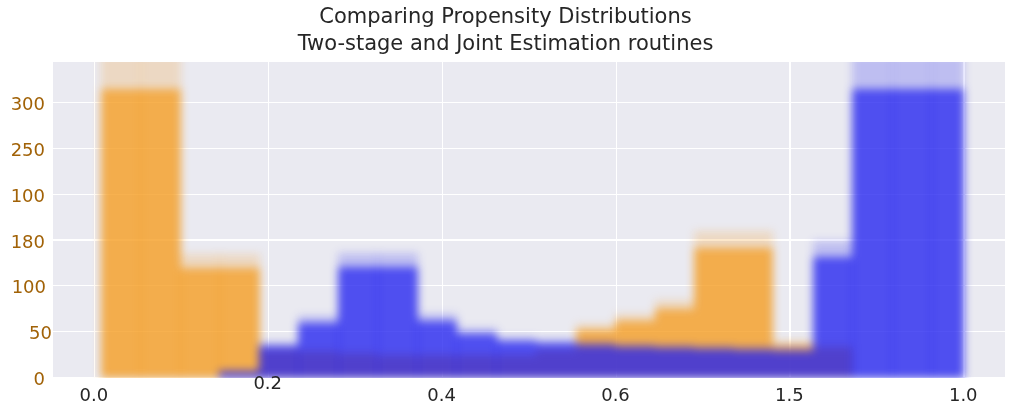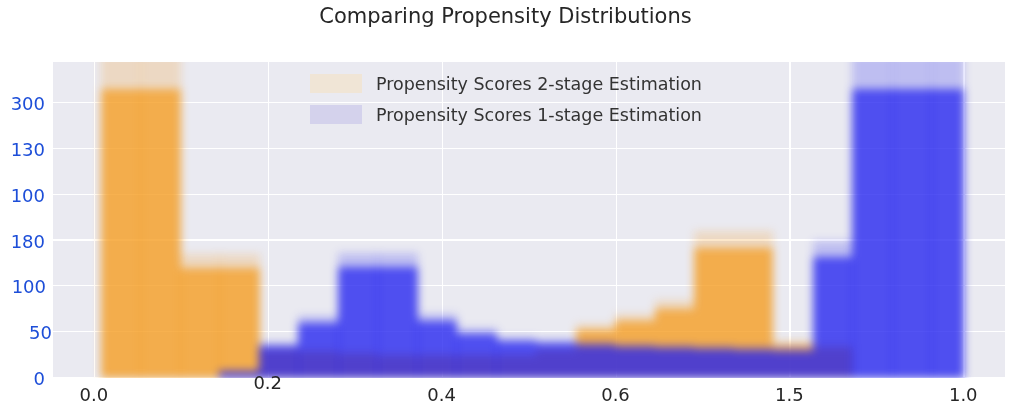--- a/index.html
+++ b/index.html
@@ -46,30 +46,31 @@
   #legend{
     position:absolute;left:310px;top:68px;
     padding:0;
   }
   .legend-row{display:flex;align-items:center;height:31px;}
   .legend-swatch{width:52px;height:19px;margin-right:14px;display:block;}
   .sw-orange{background:#f0e5d6;}
   .sw-blue{background:#d4d2ec;}
   .legend-label{font-size:17.5px;color:#333333;white-space:nowrap;}
   #ytick-wrap{position:absolute;left:0;top:0;width:1011px;height:411px;}
-  .ytick-abs{position:absolute;width:44px;text-align:right;font-size:18px;color:#1d4ed8;transform:translateY(-50%);}
+  .ytick-abs{position:absolute;width:44px;text-align:right;font-size:18px;color:#a16207;transform:translateY(-50%);}
   .xtick-abs{position:absolute;font-size:18px;color:#262626;transform:translateX(-50%);}
 </style>
 </head>
 <body>
 
 <div id="figure">
 
   <div id="title-block">
     <span class="tline">Comparing Propensity Distributions</span>
+    <span class="tline">Two-stage and Joint Estimation routines</span>
   </div>
 
   <div id="plot-area">
     <div id="grid-h">
         <div class="gridline-h" style="bottom: 0px;"></div>
         <div class="gridline-h" style="bottom: 45.7971px;"></div>
         <div class="gridline-h" style="bottom: 91.5942px;"></div>
         <div class="gridline-h" style="bottom: 137.391px;"></div>
         <div class="gridline-h" style="bottom: 183.188px;"></div>
         <div class="gridline-h" style="bottom: 228.986px;"></div>
@@ -165,34 +166,24 @@
         </div>
     </div>
   </div>
 
   <div id="ytick-wrap">
       <div class="ytick-abs" style="left: 1px; top: 378px;">0</div>
       <div class="ytick-abs" style="left: 8px; top: 332.203px;">50</div>
       <div class="ytick-abs" style="left: 2px; top: 286.406px;">100</div>
       <div class="ytick-abs" style="left: 1px; top: 240.609px;">180</div>
       <div class="ytick-abs" style="left: 1px; top: 194.812px;">100</div>
-      <div class="ytick-abs" style="left: 1px; top: 149.014px;">130</div>
+      <div class="ytick-abs" style="left: 1px; top: 149.014px;">250</div>
       <div class="ytick-abs" style="left: 1px; top: 103.217px;">300</div>
       <div class="xtick-abs" style="left: 93.8621px; top: 384px;">0.0</div>
       <div class="xtick-abs" style="left: 267.743px; top: 372px;">0.2</div>
       <div class="xtick-abs" style="left: 441.625px; top: 384px;">0.4</div>
       <div class="xtick-abs" style="left: 615.506px; top: 384px;">0.6</div>
       <div class="xtick-abs" style="left: 789.387px; top: 384px;">1.5</div>
       <div class="xtick-abs" style="left: 963.268px; top: 384px;">1.0</div>
     </div>
 
-  <div id="legend">
-    <div class="legend-row">
-      <span class="legend-swatch sw-orange"></span>
-      <span class="legend-label">Propensity Scores 2-stage Estimation</span>
-    </div>
-    <div class="legend-row">
-      <span class="legend-swatch sw-blue"></span>
-      <span class="legend-label">Propensity Scores 1-stage Estimation</span>
-    </div>
-  </div>
 
 </div>
 
 </body></html>

